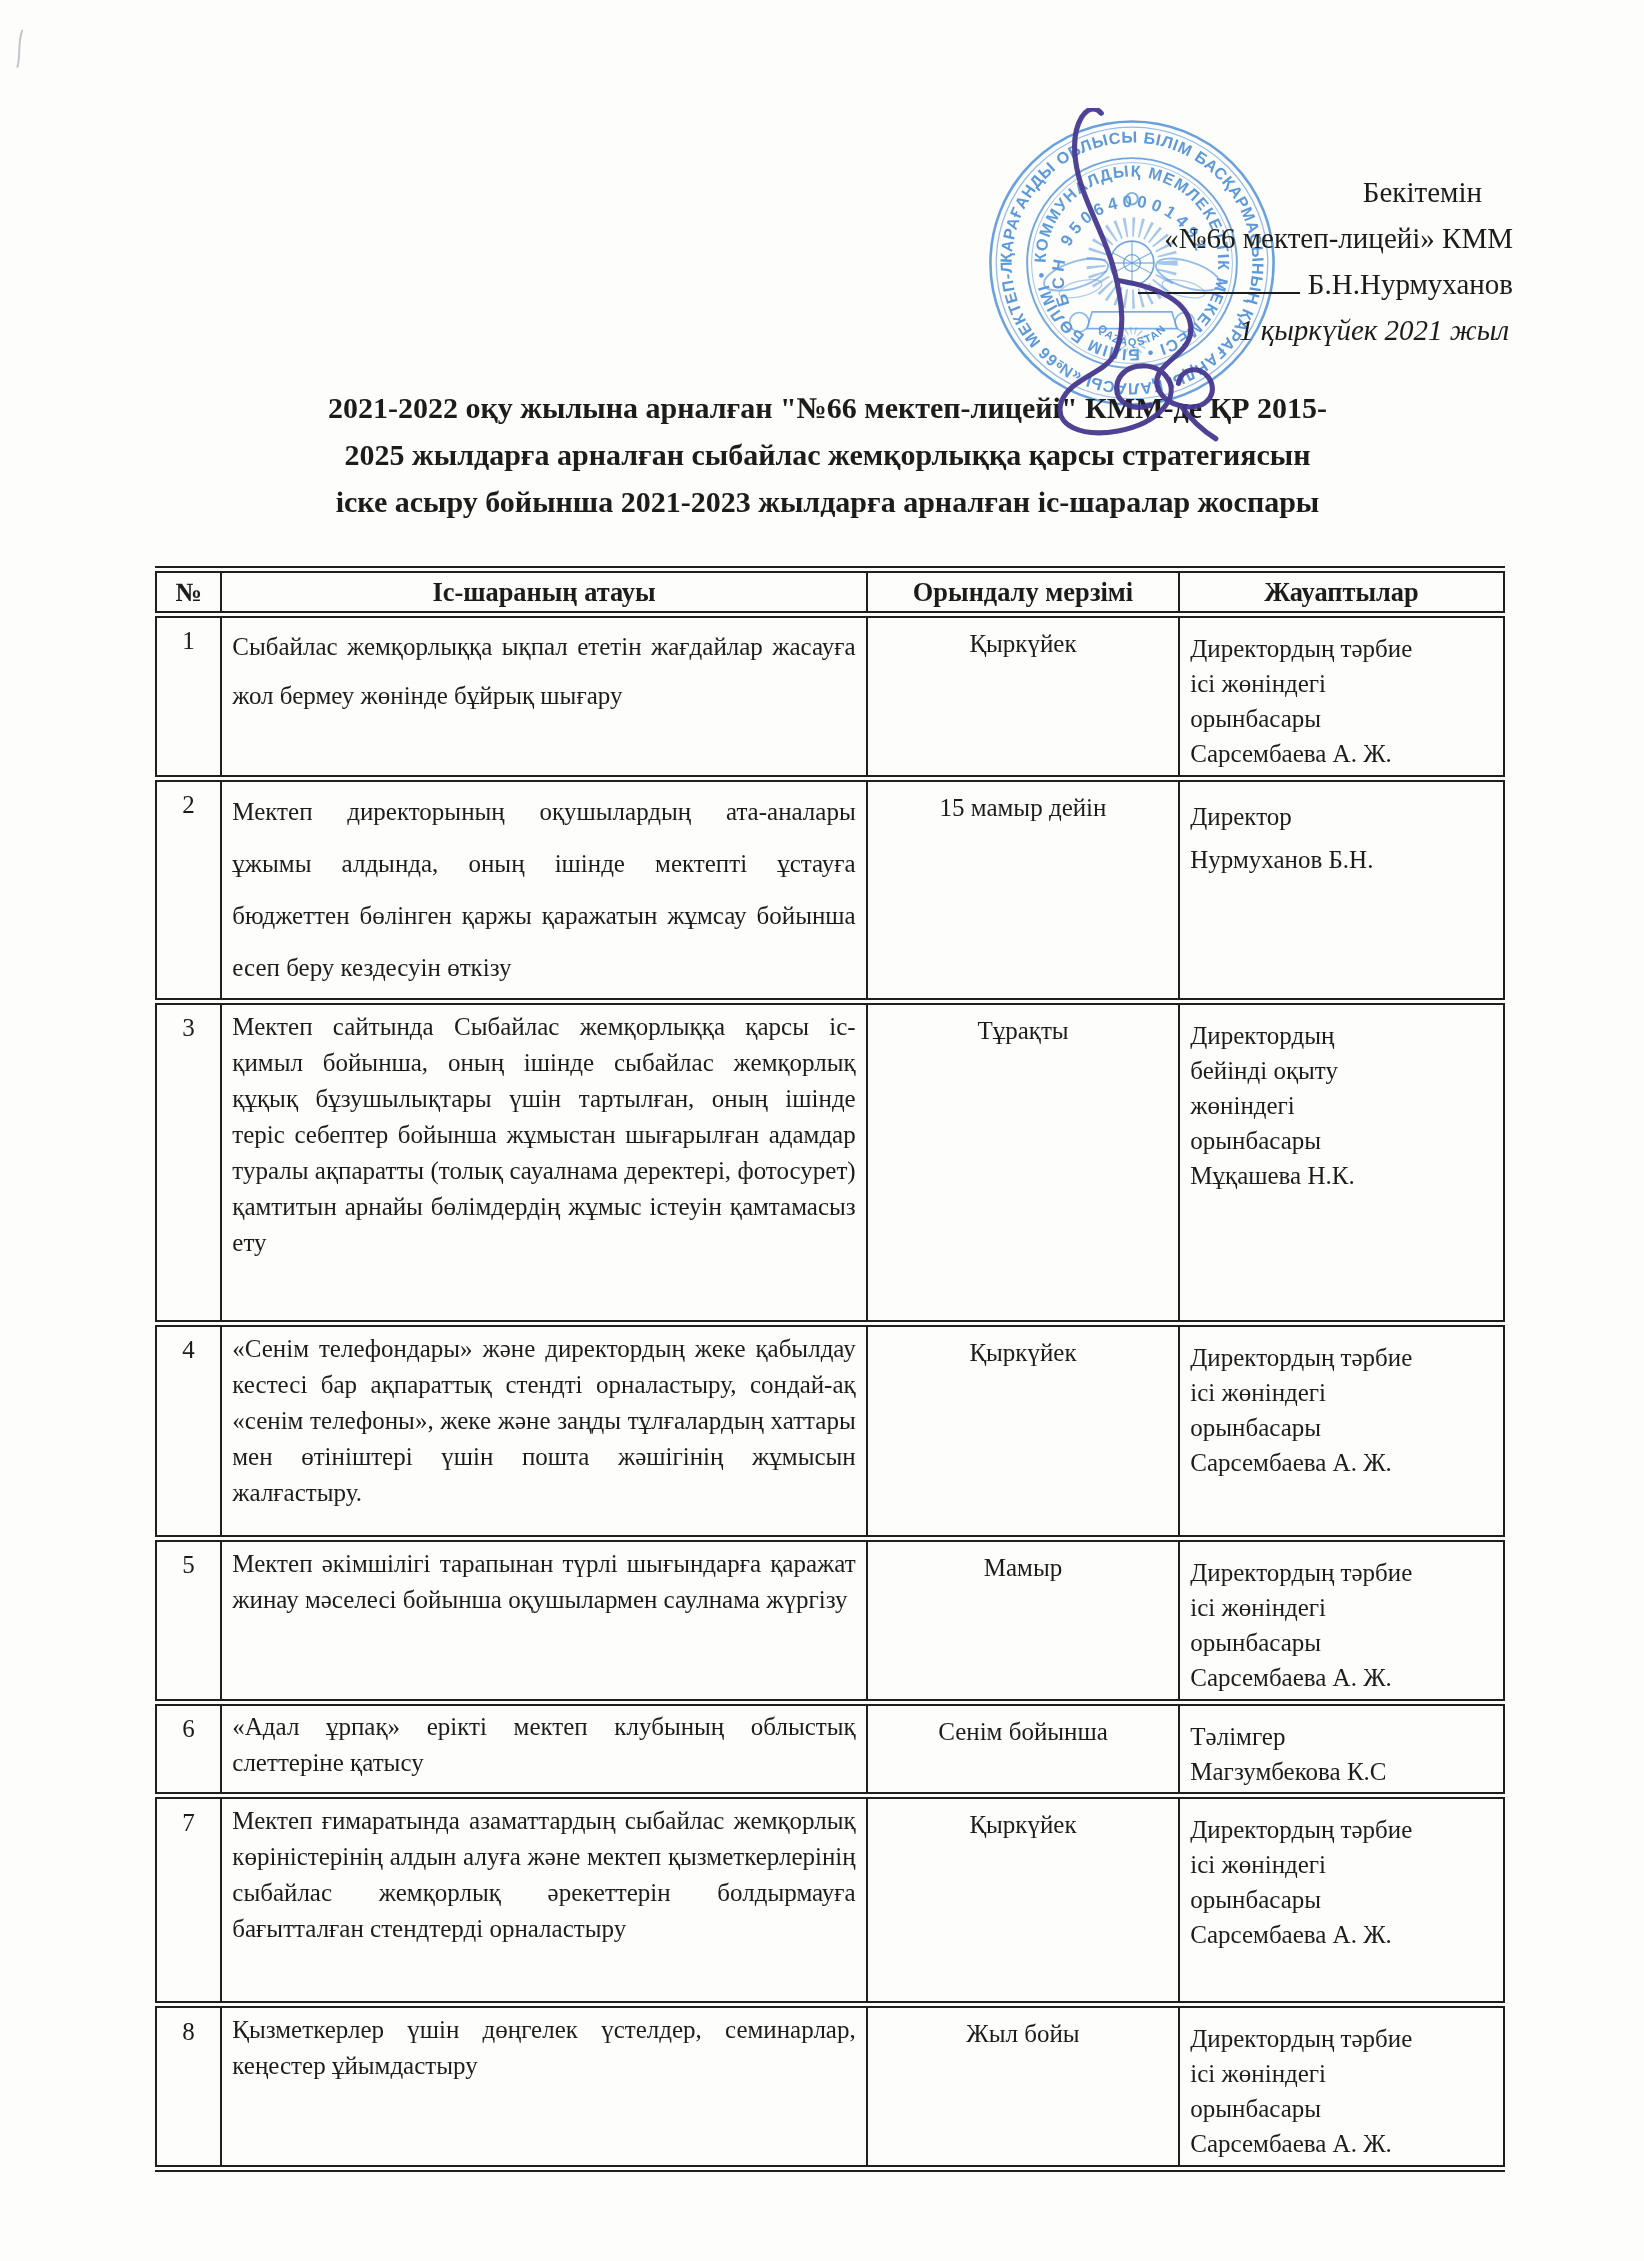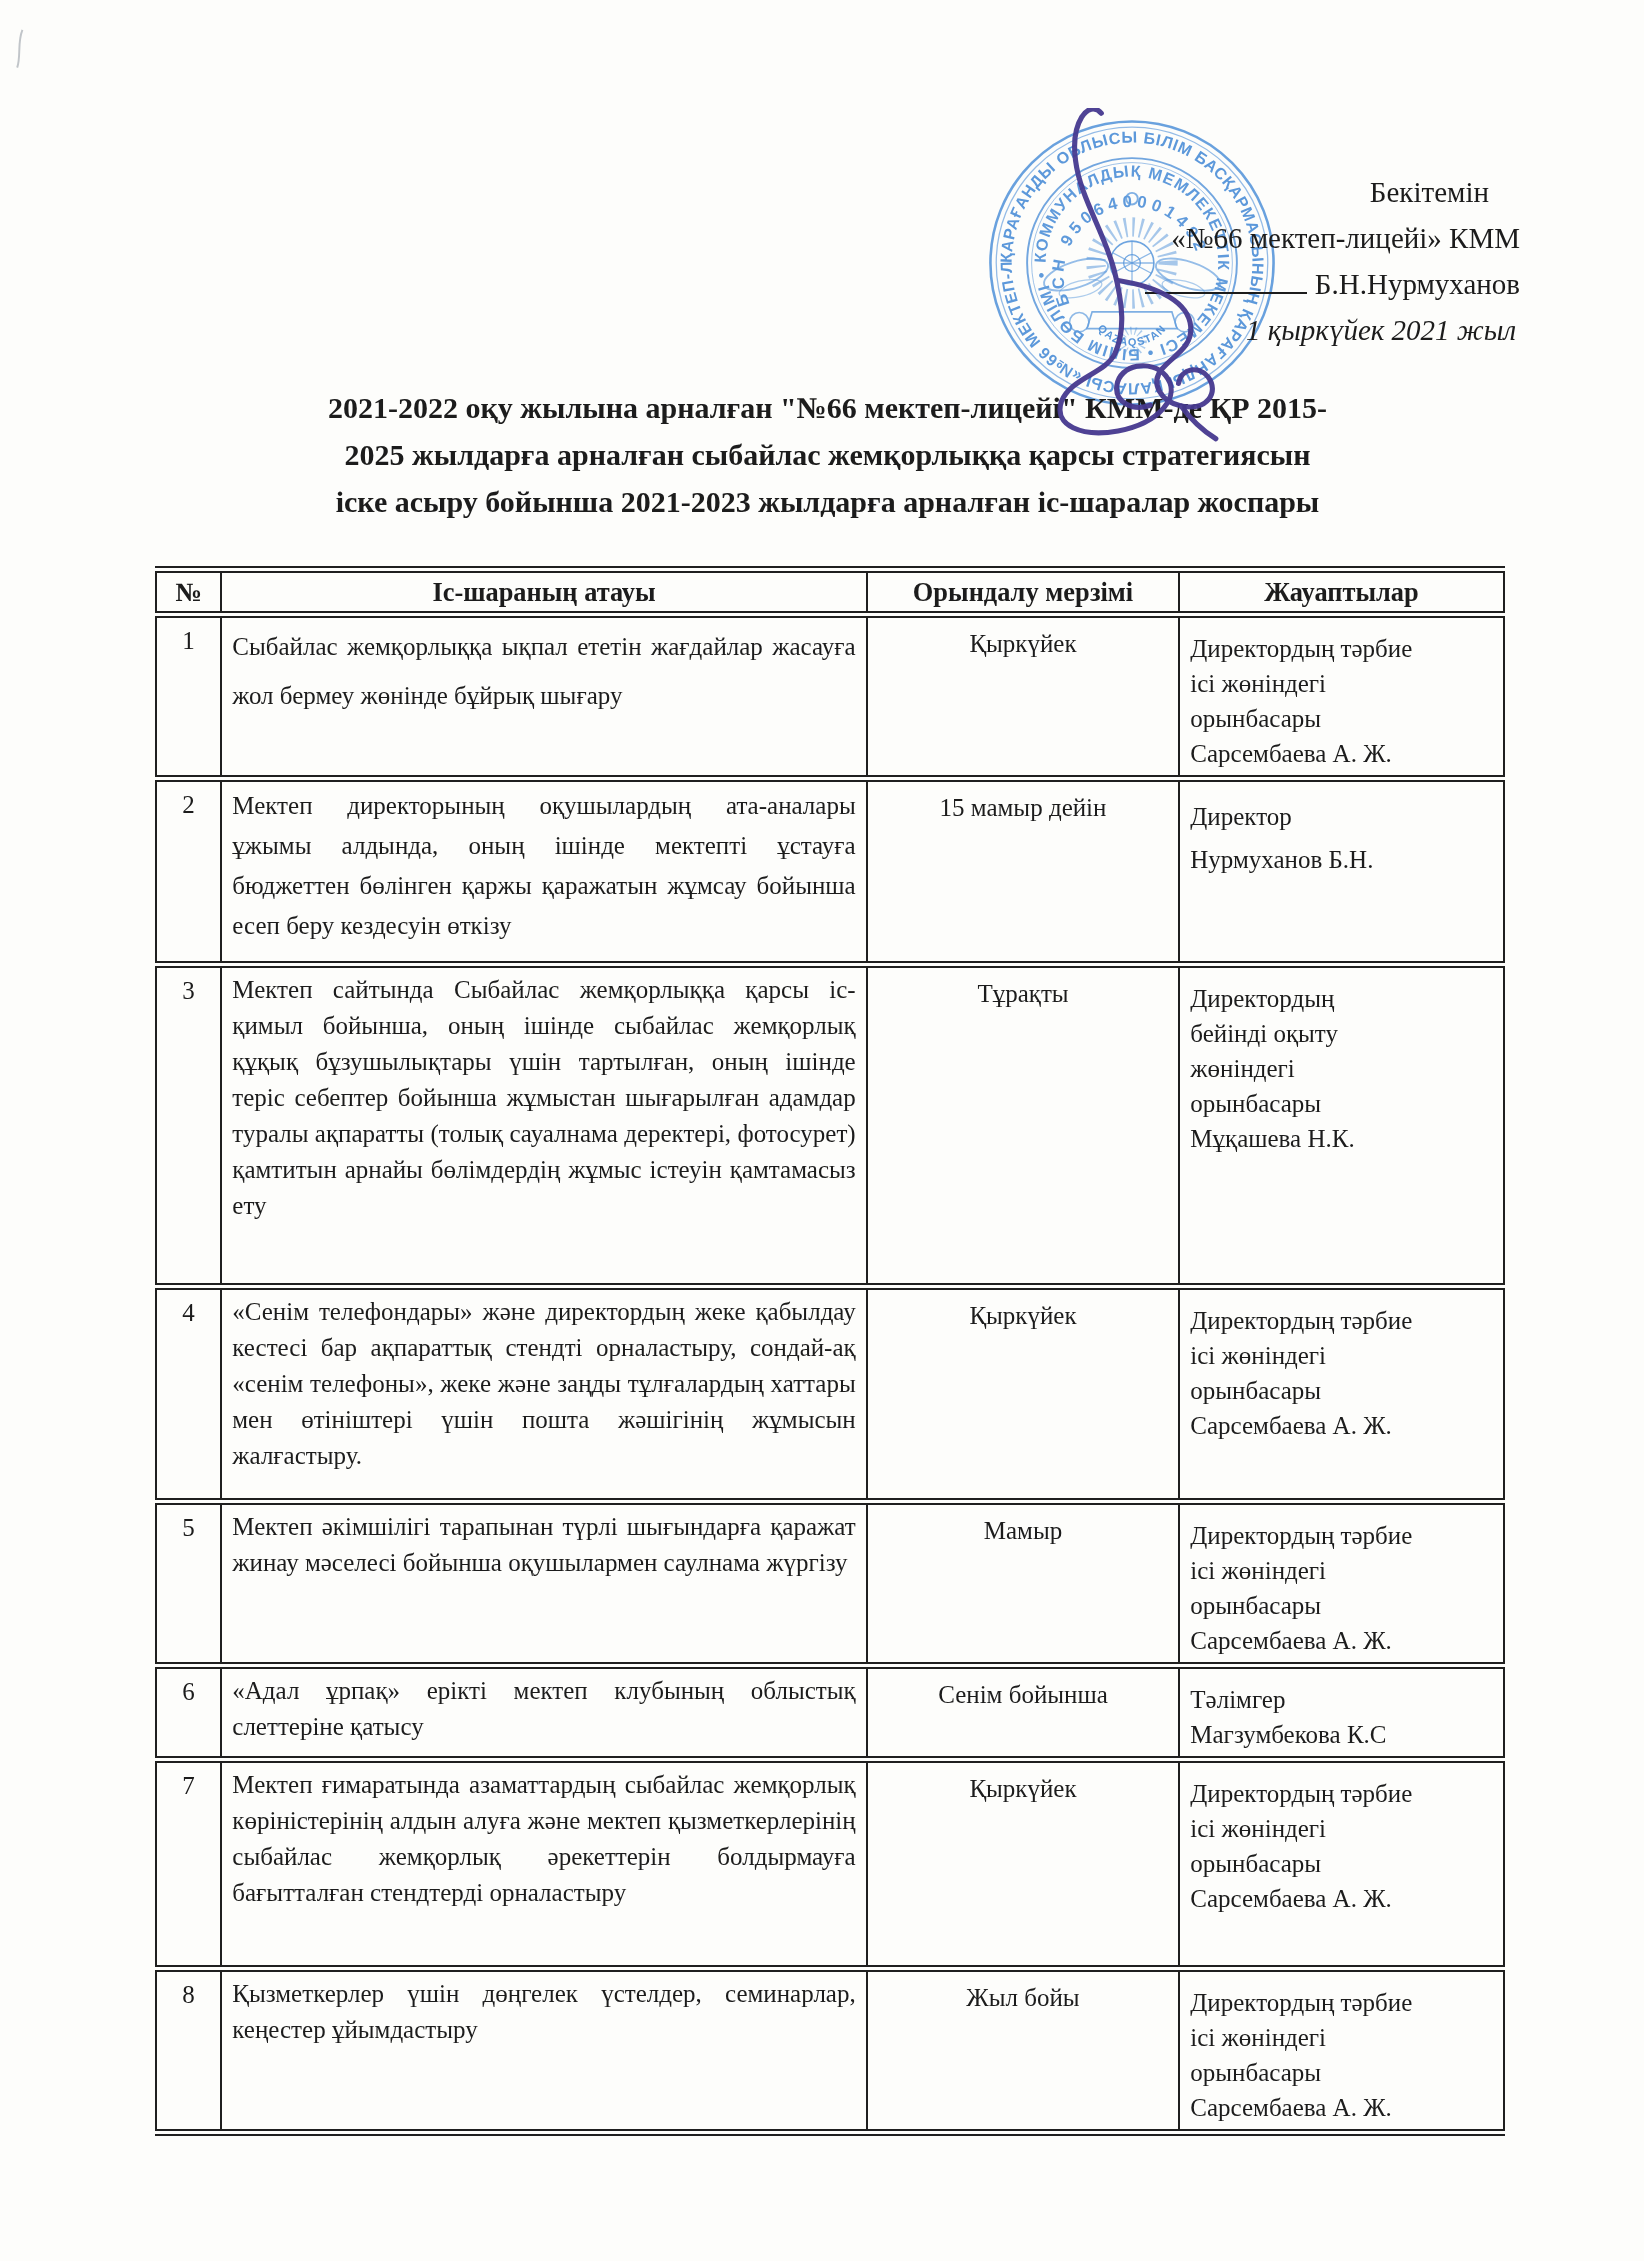--- a/index.html
+++ b/index.html
@@ -4,21 +4,21 @@
 <style>
   html,body { margin:0; padding:0; background:#e8e8e6; }
   .page {
     position:relative; width:1644px; height:2261px;
     background:#fdfdfb;
     font-family:"Liberation Serif","DejaVu Serif",serif;
     color:#1c1c1c; overflow:hidden;
   }
   
   .approve {
-    position:absolute; top:169px; right:124px; width:580px;
+    position:absolute; top:169px; right:131px; width:580px;
     text-align:right; font-size:29px; line-height:46px; z-index:3;
   }
   .approve .sig-line {
     display:inline-block; width:162px; height:23px;
     border-bottom:2.6px solid #1c1c1c; margin-right:7.7px;
   }
   
   .doc-title {
     position:absolute; top:384px; left:148px; width:1359px;
     text-align:center; font-weight:bold; font-size:30px; line-height:47px;
@@ -38,21 +38,21 @@
   .plan-table th {
     font-size:26.4px; font-weight:bold; text-align:center; vertical-align:middle;
     padding:2.6px 3.9px;
   }
   .plan-table td { vertical-align:top; }
   td.c-num  { text-align:center; padding:5.2px 1.3px; line-height:35px; }
   td.c-name { text-align:justify; line-height:36px; }
   td.c-term { text-align:center; line-height:35px; padding-top:8px; }
   td.c-resp { text-align:left; line-height:35px; white-space:pre-line; padding-top:13px; }
   tr.row-1 td.c-name { line-height:49px;font-family:Liberation Serif, serif; }
-  tr.row-2 td.c-name { line-height:40px;margin-left:44px; }
+  tr.row-2 td.c-name { line-height:52px;margin-left:44px; }
   tr.row-2 td.c-resp { line-height:43px; }
   
   .stamp { position:absolute; left:984px; top:115px; z-index:1; }
   .stamp text { font-family:"Liberation Sans","DejaVu Sans",sans-serif; font-weight:bold; }
   .signature { position:absolute; left:1042px; top:108px; z-index:4; }
   .scan-mark { position:absolute; left:11.6px; top:26px; z-index:1; }
 </style>
 </head>
 <body>
 

